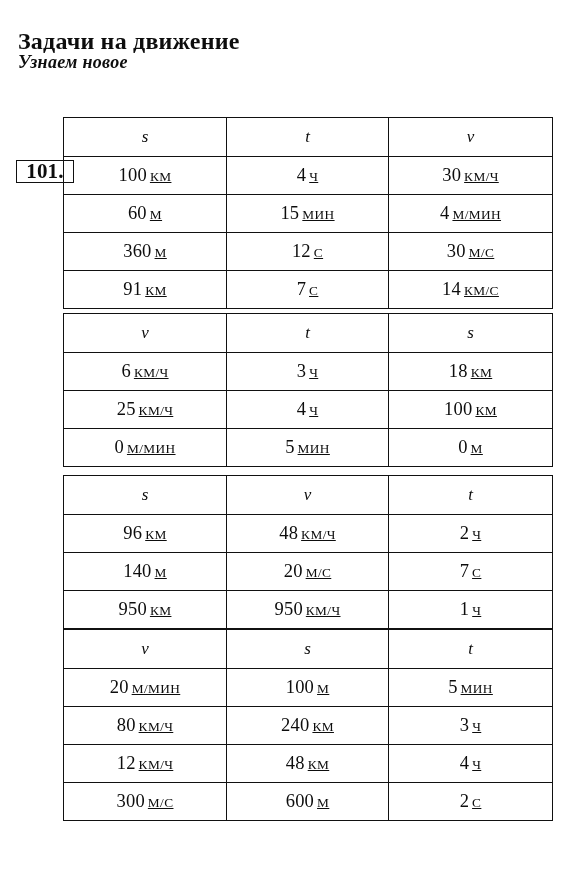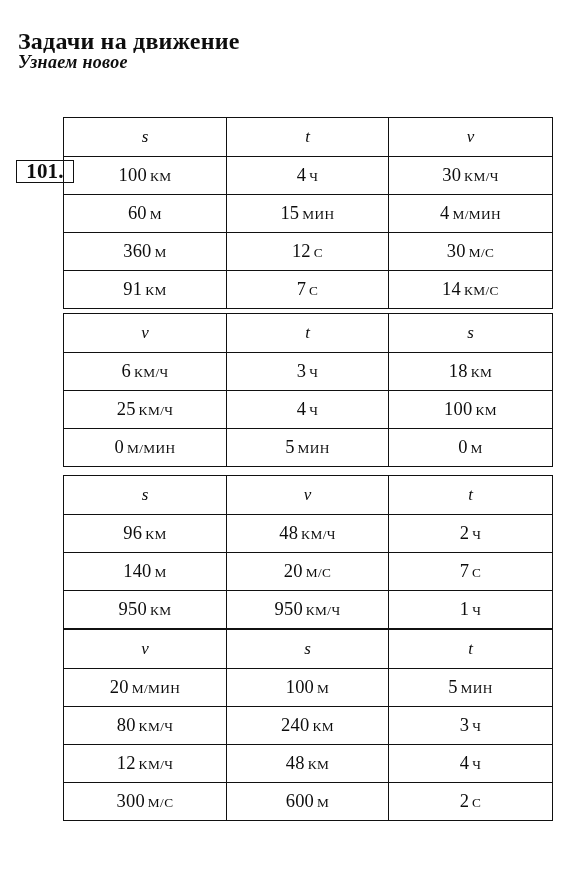--- a/index.html
+++ b/index.html
@@ -93,20 +93,21 @@
   table.calc-table td {
     font-size: 18.5px;
     letter-spacing: 0.2px;
   }
   
   .unit {
     font-size: 0.72em;
     text-transform: uppercase;
     letter-spacing: 0.4px;
     margin-left: 3px;
+    text-decoration: underline;
   }
 </style>
 </head>
 <body>
 
 <h1 class="page-title">Задачи на движение</h1>
 
 <div class="section-subtitle">Узнаем новое</div>
 
 <div class="exercise-number">101.</div>

